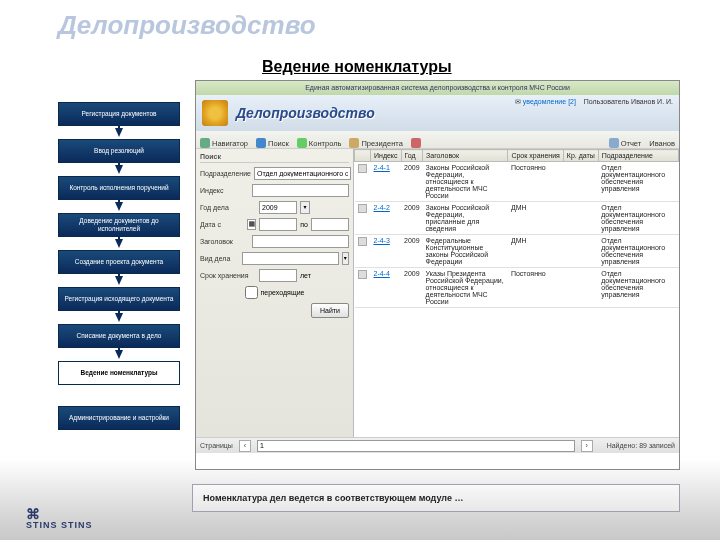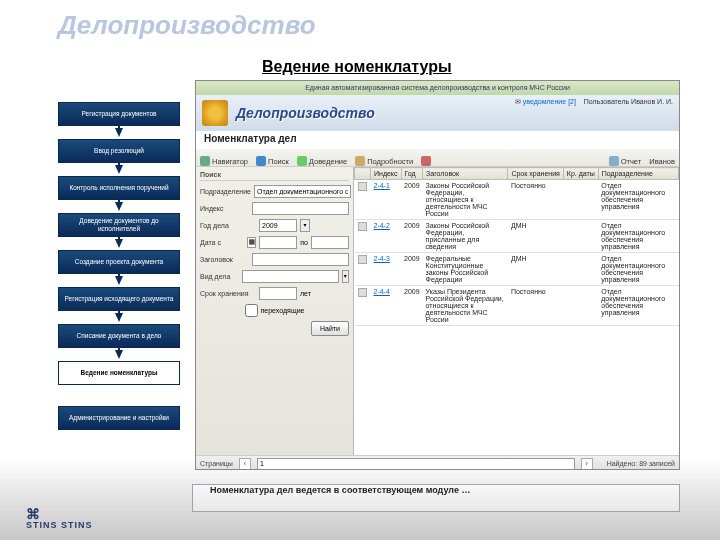--- a/index.html
+++ b/index.html
@@ -37,21 +37,21 @@
 .sp-cal{width:11px;height:11px;background:#fff;border:1px solid #999;font-size:7px;text-align:center}
 .sp-btn{height:15px;padding:0 8px;border:1px solid #888;background:linear-gradient(#fff,#e0e0e0);font-size:7px;border-radius:2px}
 .table-area{flex:1;overflow:auto;background:#fff}
 .grid{width:100%;border-collapse:collapse;font-size:7px}
 .grid th{background:linear-gradient(#f0f0e8,#e0e0d4);border:1px solid #bbb;padding:2px 3px;font-weight:normal;color:#222;text-align:left;white-space:nowrap}
 .grid td{border-bottom:1px solid #e0e0e0;padding:2px 3px;vertical-align:top;color:#222}
 .grid td.idx{color:#06c;text-decoration:underline}
 .row-icon{display:inline-block;width:9px;height:9px;background:#ddd;border:1px solid #aaa;margin-right:1px}
 .ss-status{height:16px;background:linear-gradient(#f0f0f0,#e0e0e0);border-top:1px solid #ccc;display:flex;align-items:center;font-size:7px;padding:0 4px;gap:6px;color:#444}
 .pager-btn{width:12px;height:12px;border:1px solid #aaa;background:#fff;font-size:7px;text-align:center;line-height:10px}
-.caption-bar{position:absolute;left:192px;top:484px;width:488px;height:28px;background:linear-gradient(#f8f8f8,#e8e8e8);border:1px solid #a0a0b0;display:flex;padding:0 17px;font-size:9px;font-weight:bold;color:#222}
+.caption-bar{position:absolute;left:192px;top:484px;width:488px;height:28px;background:linear-gradient(#f8f8f8,#e8e8e8);border:1px solid #a0a0b0;display:flex;align-items:center;padding:0 10px;font-size:9px;font-weight:bold;color:#222}
 .footer-logo{position:absolute;left:26px;bottom:10px;font-size:9px;font-weight:bold;color:#2a3a6a;letter-spacing:1px}
 .footer-sym{font-size:14px;color:#2a3a6a;line-height:0.7}
 .notif-link{color:#06c}
 </style>
 </head>
 <body>
 
 <div class="slide-title">Делопроизводство</div>
 <div class="section-title">Ведение номенклатуры</div>
 
@@ -79,37 +79,36 @@
     <div class="ss-logo-text">Делопроизводство</div>
     <div class="ss-user">
       <span>✉ </span>
       <span class="notif-link">уведомление</span>
       <span class="notif-link">[2]</span>
       &nbsp;&nbsp;
       <span>Пользователь</span>
       <span> </span><span>Иванов И. И.</span>
     </div>
   </div>
-  <div class="ss-subtitle">Номенклатура дел</div>
   <div class="ss-toolbar">
     <span class="tb-item">
         <span class="tb-icon"></span>
         <span>Навигатор</span>
       </span>
     <span class="tb-item">
         <span class="tb-icon b2"></span>
         <span>Поиск</span>
       </span>
     <span class="tb-item">
         <span class="tb-icon b3"></span>
-        <span>Доведение</span>
+        <span>Контроль</span>
       </span>
     <span class="tb-item">
         <span class="tb-icon b4"></span>
-        <span>Подробности</span>
+        <span>Президента</span>
       </span>
     <span class="tb-item">
         <span class="tb-icon b5"></span>
       </span>
     <span style="flex:1"></span>
     <span class="tb-item">
         <span class="tb-icon b6"></span>
         <span>Отчет</span>
       </span>
     <span class="tb-item">

